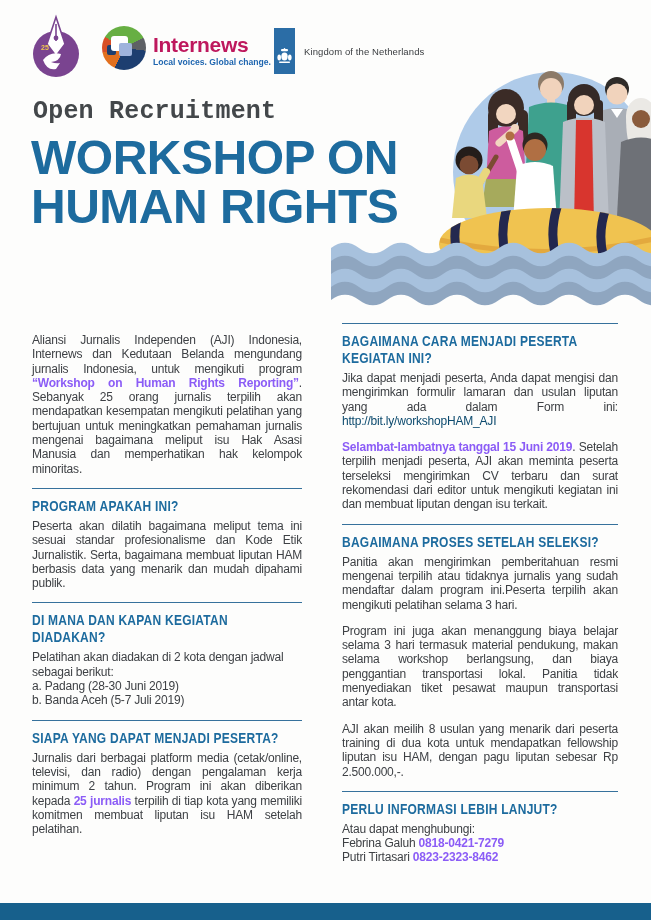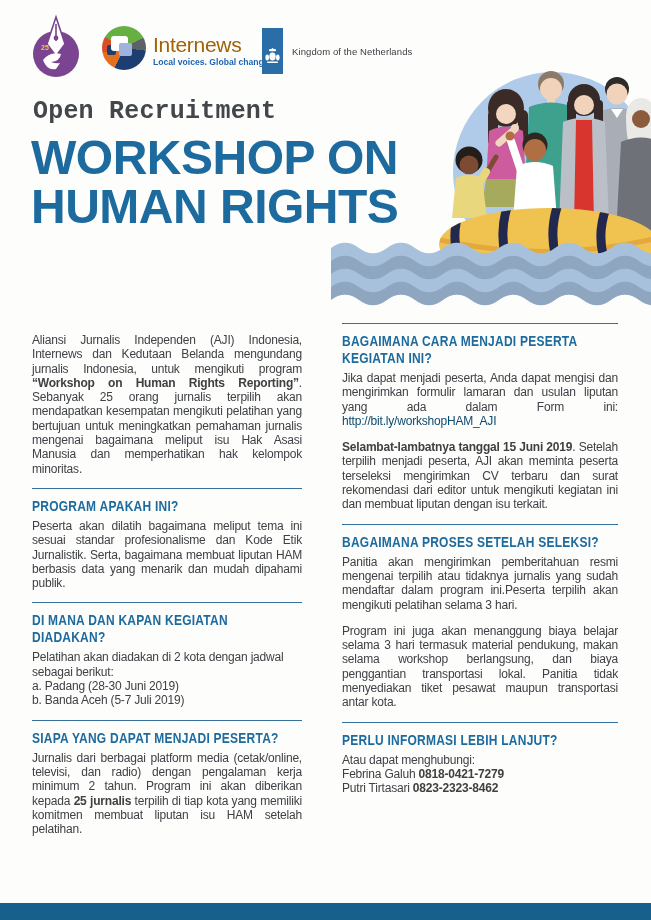--- a/index.html
+++ b/index.html
@@ -12,44 +12,44 @@
   
   .logo{position:absolute;}
   #aji-logo{left:28px;top:14px;width:58px;height:66px;}
   #internews-logo{left:102px;top:26px;display:flex;align-items:center;}
   .globe{position:relative;width:44px;height:44px;border-radius:50%;flex:0 0 auto;
     background:conic-gradient(#67af43 0 62deg,#5e6165 62deg 97deg,#1d3e70 97deg 205deg,#e2701f 205deg 258deg,#d84f27 258deg 300deg,#67af43 300deg 360deg);}
   .globe .sq-w{position:absolute;left:9px;top:10px;width:17px;height:15px;background:#fff;border-radius:3px;}
   .globe .sq-b{position:absolute;left:17px;top:17px;width:13px;height:13px;background:#9fb3dc;border-radius:2px;}
   .globe .sq-n{position:absolute;left:5px;top:19px;width:9px;height:10px;background:#1d3e70;border-radius:2px;}
   .inews-text{margin-left:7px;padding-top:4px;}
-  .inews-word{font-weight:400;font-size:21px;line-height:22px;color:#a16207;letter-spacing:-0.3px;}
+  .inews-word{font-weight:700;font-size:21px;line-height:22px;color:#be185d;letter-spacing:-0.3px;}
   .inews-tag{font-weight:700;font-size:8.6px;color:#1f66b0;margin-top:1px;letter-spacing:0;}
-  #netherlands-logo{left:262px;top:28px;display:flex;align-items:center;}
+  #netherlands-logo{left:274px;top:28px;display:flex;align-items:center;}
   .nl-bar{position:relative;width:21px;height:46px;background:#2b6da6;flex:0 0 auto;}
   .nl-crest{position:absolute;left:0;right:0;bottom:6px;text-align:center;}
   .nl-label{font-size:9.5px;color:#3a3d40;margin-left:9px;letter-spacing:0.1px;}
   
   #kicker{position:absolute;left:33px;top:97px;font-size:25px;font-weight:700;color:#43474a;letter-spacing:0.2px;font-family:Liberation Mono, monospace;}
   #title{position:absolute;left:31px;top:133px;font-weight:700;color:#1d6b9e;
     font-size:48px;line-height:49px;letter-spacing:-0.5px;}
   
   #illo{position:absolute;left:325px;top:52px;width:326px;height:262px;pointer-events:none;}
   
   .col{position:absolute;}
   #col-left{left:32px;top:333px;width:270px;}
   #col-right{left:342px;top:317px;width:276px;}
   .divider{border-top:1px solid #36719c;margin:6px 0 0;}
   .sec-h{font-size:15px;font-weight:700;color:#1d6b9e;line-height:17px;
     margin:8px 0 5px;letter-spacing:0.3px;width:125%;
     transform:scaleX(0.8);transform-origin:0 0;}
   .body{font-size:12px;line-height:14.3px;color:#3e4145;text-align:justify;
     letter-spacing:-0.2px;margin:0 0 12px;}
   .body.no-just{text-align:left;}
-  .b{font-weight:700;color:#404040;}
+  .b{font-weight:700;color:#8b5cf6;}
   .link{font-weight:400;color:#0c4a6e;}
   
   #footer-bar{position:absolute;left:0;right:0;bottom:0;height:17px;background:#17608c;}
 </style>
 </head>
 <body>
 
 <div id="page">
 
   <div class="logo" id="aji-logo">
@@ -206,20 +206,21 @@
         <div class="divider"></div>
         <h2 class="sec-h">BAGAIMANA CARA MENJADI PESERTA KEGIATAN INI?</h2>
         <p class="body"><span>Jika dapat menjadi peserta, Anda dapat mengisi dan mengirimkan formulir lamaran dan usulan liputan yang ada dalam Form ini: </span><span class="link">http://bit.ly/workshopHAM_AJI</span></p>
         <p class="body"><span class="b">Selambat-lambatnya tanggal 15 Juni 2019</span><span>. Setelah terpilih menjadi peserta, AJI akan meminta peserta terseleksi mengirimkan CV terbaru dan surat rekomendasi dari editor untuk mengikuti kegiatan ini dan membuat liputan dengan isu terkait.</span></p>
       </section>
       <section>
         <div class="divider"></div>
         <h2 class="sec-h">BAGAIMANA PROSES SETELAH SELEKSI?</h2>
         <p class="body"><span>Panitia akan mengirimkan pemberitahuan resmi mengenai terpilih atau tidaknya jurnalis yang sudah mendaftar dalam program ini.Peserta terpilih akan mengikuti pelatihan selama 3 hari.</span></p>
         <p class="body"><span>Program ini juga akan menanggung biaya belajar selama 3 hari termasuk material pendukung, makan selama workshop berlangsung, dan biaya penggantian transportasi lokal. Panitia tidak menyediakan tiket pesawat maupun transportasi antar kota.</span></p>
+        <p class="body"><span>AJI akan meilih 8 usulan yang menarik dari peserta training di dua kota untuk mendapatkan fellowship liputan isu HAM, dengan pagu liputan sebesar Rp 2.500.000,-.</span></p>
       </section>
       <section>
         <div class="divider"></div>
         <h2 class="sec-h">PERLU INFORMASI LEBIH LANJUT?</h2>
         <p class="body no-just"><span>Atau dapat menghubungi:</span><br><span>Febrina Galuh </span><span class="b">0818-0421-7279</span><br><span>Putri Tirtasari </span><span class="b">0823-2323-8462</span></p>
       </section>
     </div>
 
   <div id="footer-bar"></div>
 </div>

